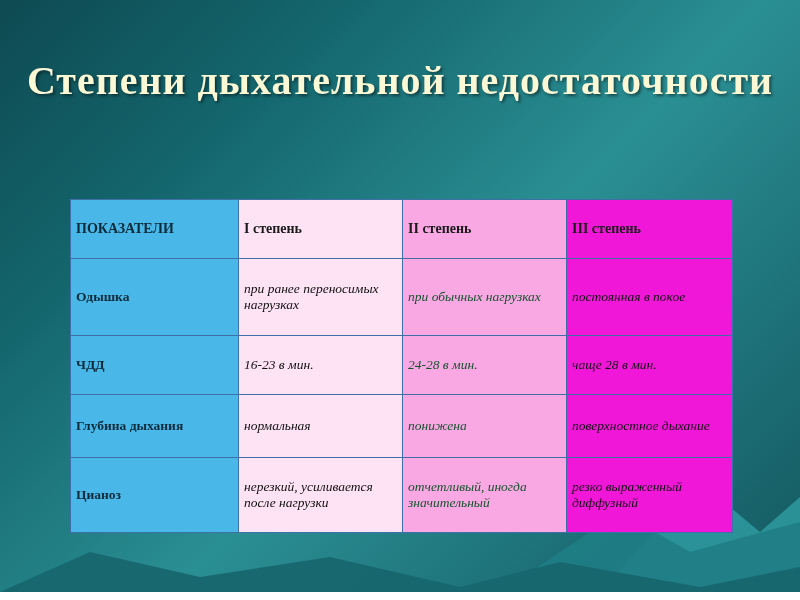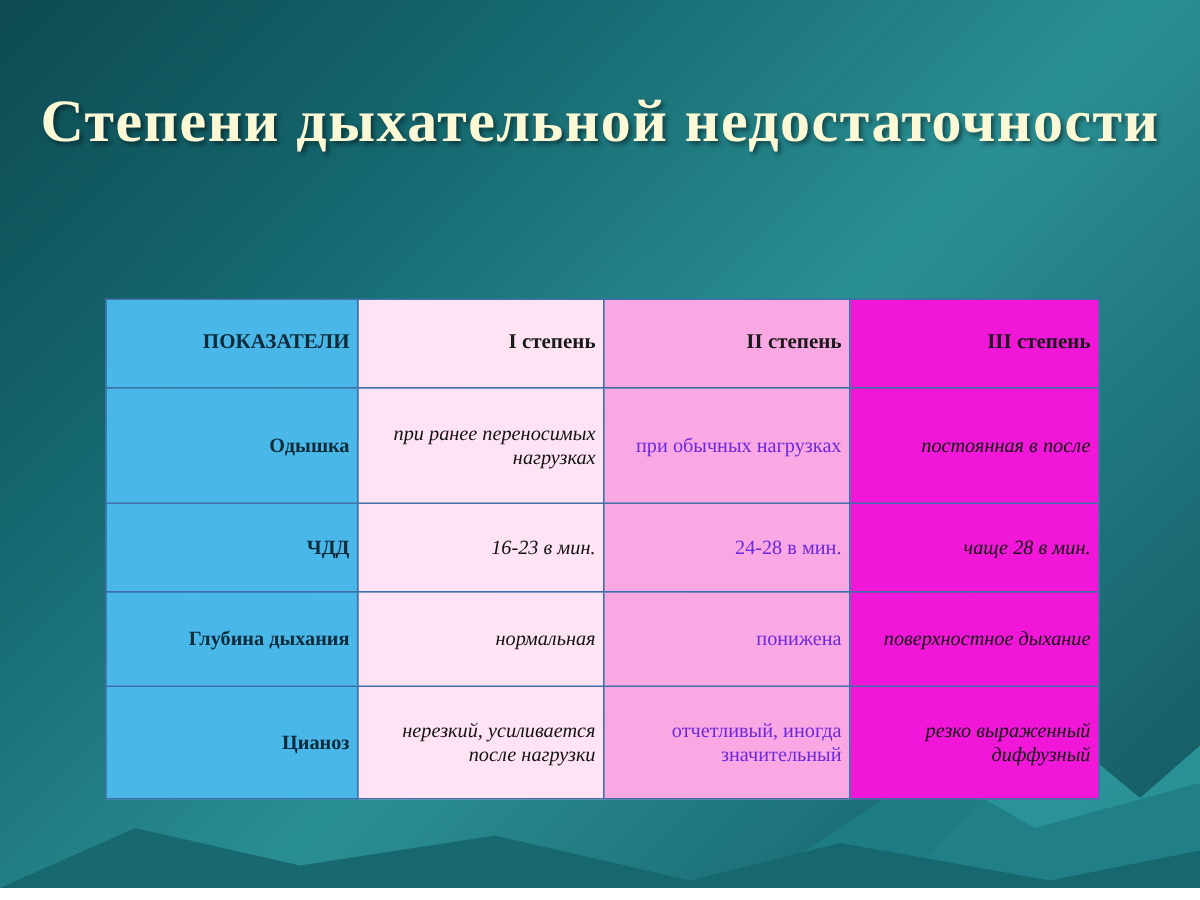--- a/index.html
+++ b/index.html
@@ -51,21 +51,21 @@
     z-index: 2;
   }
   table.data {
     border-collapse: collapse;
     width: 662px;
     table-layout: fixed;
   }
   table.data td, table.data th {
     border: 1px solid #3f6fa8;
     vertical-align: middle;
-    text-align: right;
+    text-align: left;
     padding: 6px 5px;
     font-family: "Liberation Serif", serif;
     font-size: 13.5px;
     line-height: 16px;
   }
   
   col.c0 { width: 168px; }
   col.c1 { width: 164px; }
   col.c2 { width: 164px; }
   col.c3 { width: 166px; }
@@ -84,21 +84,21 @@
   
   td.k {
     background: #49b7e8;
     color: #0b2a3a;
     font-weight: bold;
     text-align: left;
     padding-left: 10px;
     font-size: 13.5px;
   }
   td.v1 { background: #fde3f4; color: #111; font-style: italic; }
-  td.v2 { background: #f9a8e4; color: #6d28d9; }
+  td.v2 { background: #f9a8e4; color: #14532d; font-style: italic; }
   td.v3 { background: #f117d8; color: #111; font-style: italic; }
 
   tr.r0 td { height: 64px; }
   tr.r1 td { height: 46px; }
   tr.r2 td { height: 50px; }
   tr.r3 td { height: 62px; }
   tr.r4 td { height: 54px; }
 </style>
 </head>
 <body>
@@ -127,21 +127,21 @@
           <th class="h1">I степень</th>
           <th class="h2">II степень</th>
           <th class="h3">III степень</th>
         </tr>
       </thead>
       <tbody>
         <tr class="r0">
           <td class="k">Одышка</td>
           <td class="v1">при ранее переносимых нагрузках</td>
           <td class="v2">при обычных нагрузках</td>
-          <td class="v3">постоянная в после</td>
+          <td class="v3">постоянная в покое</td>
         </tr>
         <tr class="r1">
           <td class="k">ЧДД</td>
           <td class="v1">16-23 в мин.</td>
           <td class="v2">24-28 в мин.</td>
           <td class="v3">чаще 28 в мин.</td>
         </tr>
         <tr class="r2">
           <td class="k">Глубина дыхания</td>
           <td class="v1">нормальная</td>

